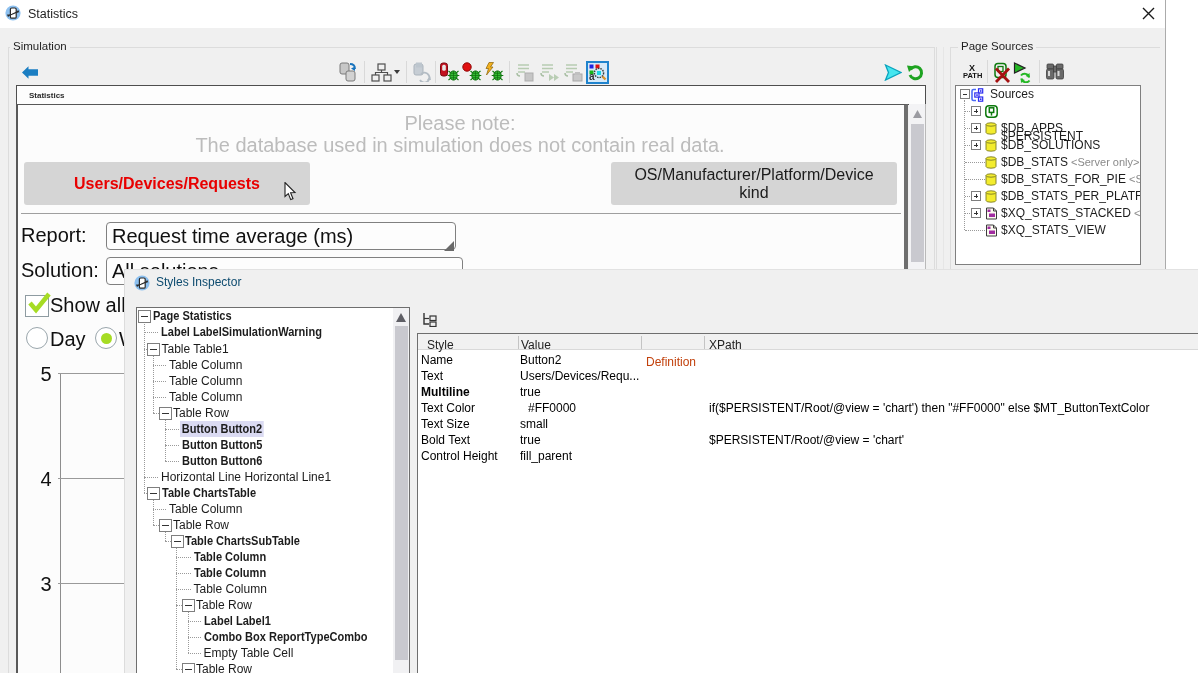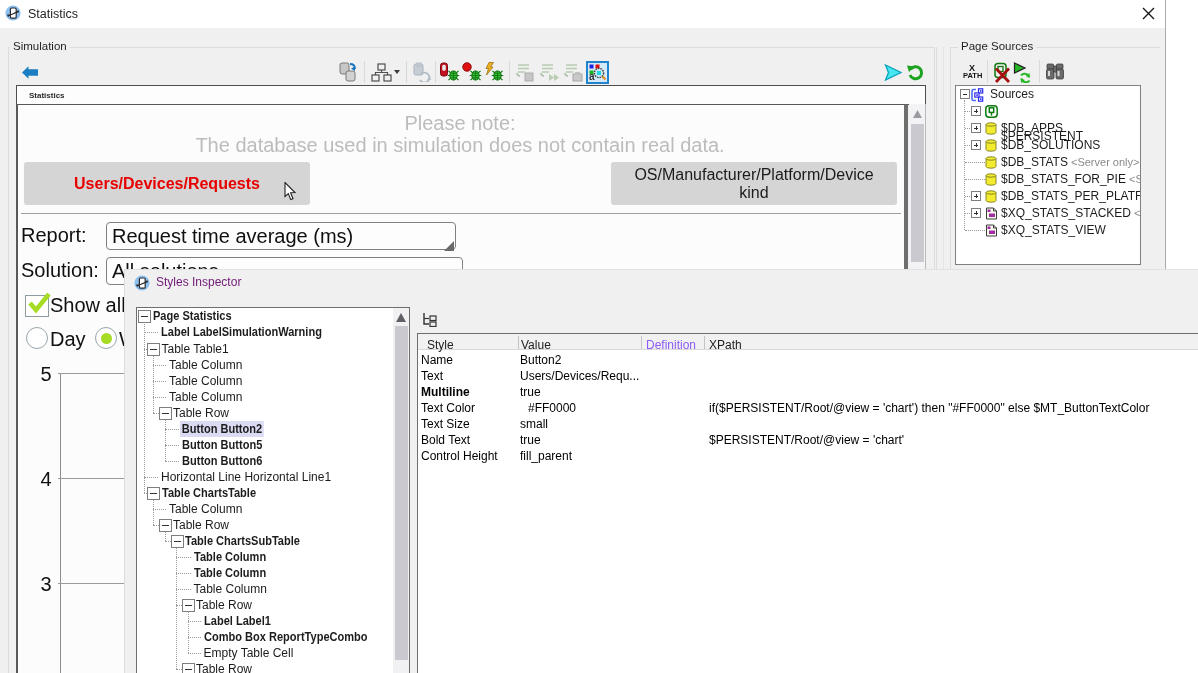--- a/index.html
+++ b/index.html
@@ -290,21 +290,21 @@
 </svg>
 <div class="abs t12" style="left:1001px;top:222px;max-width:139px;overflow:hidden;">$XQ_STATS_VIEW</div>
 <div class="abs" style="left:124px;top:269px;width:1074px;height:404px;background:#f0f0f0;border-top:1px solid #e2e2e2;border-left:1px solid #dcdcdc;"></div>
 <svg class="abs" style="left:134px;top:275px" width="16" height="16" viewBox="0 0 16 16">
 <circle cx="8" cy="8" r="7.6" fill="#8cc0f0"></circle>
 <rect x="5.4" y="3" width="5.8" height="10.2" rx="1.3" fill="#ffffff" stroke="#2a2a2a" stroke-width="1.2"></rect>
 <path d="M3.1 10.6 L7 9.2 L13 6.6" stroke="#2a2a2a" stroke-width="1.2" fill="none"></path>
 <path d="M1.9 9.4 L4.7 9.8 L3.1 12.3 Z" fill="#2a2a2a"></path>
 <path d="M11.7 7.6 L14.3 7.3 L13.1 4.8 Z" fill="#2a2a2a"></path>
 </svg>
-<div class="abs" style="left:156px;top:275px;font-size:12px;color:#701a75;">Styles Inspector</div>
+<div class="abs" style="left:156px;top:275px;font-size:12px;color:#0c4a6e;">Styles Inspector</div>
 <div class="abs" style="left:136px;top:307px;width:274px;height:366px;background:#fff;border:1px solid #6e6e6e;border-bottom:none;"></div>
 <div class="abs" style="left:393px;top:308px;width:16px;height:365px;background:#f1f1f3;"></div>
 <svg class="abs" style="left:396px;top:313px" width="10" height="9" viewBox="0 0 10 9">
       <path d="M5 0 L10 9 L0 9 Z" fill="#5f5f66"></path>
     </svg>
 <div class="abs" style="left:394.5px;top:326px;width:13px;height:334px;background:#c9c9cf;"></div>
 <div class="abs dotv" style="left:144px;top:322px;height:171px;"></div>
 <div class="abs dotv" style="left:153px;top:355px;height:58px;"></div>
 <div class="abs dotv" style="left:165px;top:419px;height:42px;"></div>
 <div class="abs dotv" style="left:153px;top:499px;height:26px;"></div>
@@ -386,21 +386,21 @@
 <rect x="8" y="4" width="6" height="4.5" fill="none" stroke="#333" stroke-width="1.2"></rect>
 <rect x="8" y="10" width="6" height="4.5" fill="none" stroke="#333" stroke-width="1.2"></rect>
 </svg>
 <div class="abs" style="left:417px;top:333px;width:781px;height:340px;background:#fff;border-left:1px solid #6e6e6e;border-top:1px solid #6e6e6e;"></div>
 <div class="abs" style="left:418px;top:334px;width:780px;height:16px;background:#f1f1f1;border-bottom:1px solid #d9d9d9;"></div>
 <div class="abs" style="left:518px;top:336px;width:1px;height:13px;background:#c4c4c4;"></div>
 <div class="abs" style="left:641px;top:336px;width:1px;height:13px;background:#c4c4c4;"></div>
 <div class="abs" style="left:704px;top:336px;width:1px;height:13px;background:#c4c4c4;"></div>
 <div class="abs gridrow" style="left:427px;top:337px;color:#222;">Style</div>
 <div class="abs gridrow" style="left:521px;top:337px;color:#222;">Value</div>
-<div class="abs gridrow" style="left:646px;top:337px;color:#8b5cf6;">Definition</div>
+<div class="abs gridrow" style="left:646px;top:354px;color:#c2410c;">Definition</div>
 <div class="abs gridrow" style="left:709px;top:337px;color:#222;">XPath</div>
 <div class="abs gridrow" style="left:421px;top:352px;">Name</div>
 <div class="abs gridrow" style="left:520px;top:352px;">Button2</div>
 <div class="abs gridrow" style="left:421px;top:368px;">Text</div>
 <div class="abs gridrow" style="left:520px;top:368px;">Users/Devices/Requ...</div>
 <div class="abs gridrow" style="left:421px;top:384px;font-weight:bold;">Multiline</div>
 <div class="abs gridrow" style="left:520px;top:384px;">true</div>
 <div class="abs gridrow" style="left:421px;top:400px;">Text Color</div>
 <div class="abs gridrow" style="left:528px;top:400px;">#FF0000</div>
 <div class="abs gridrow" style="left:709px;top:400px;">if($PERSISTENT/Root/@view = 'chart') then "#FF0000" else $MT_ButtonTextColor</div>

